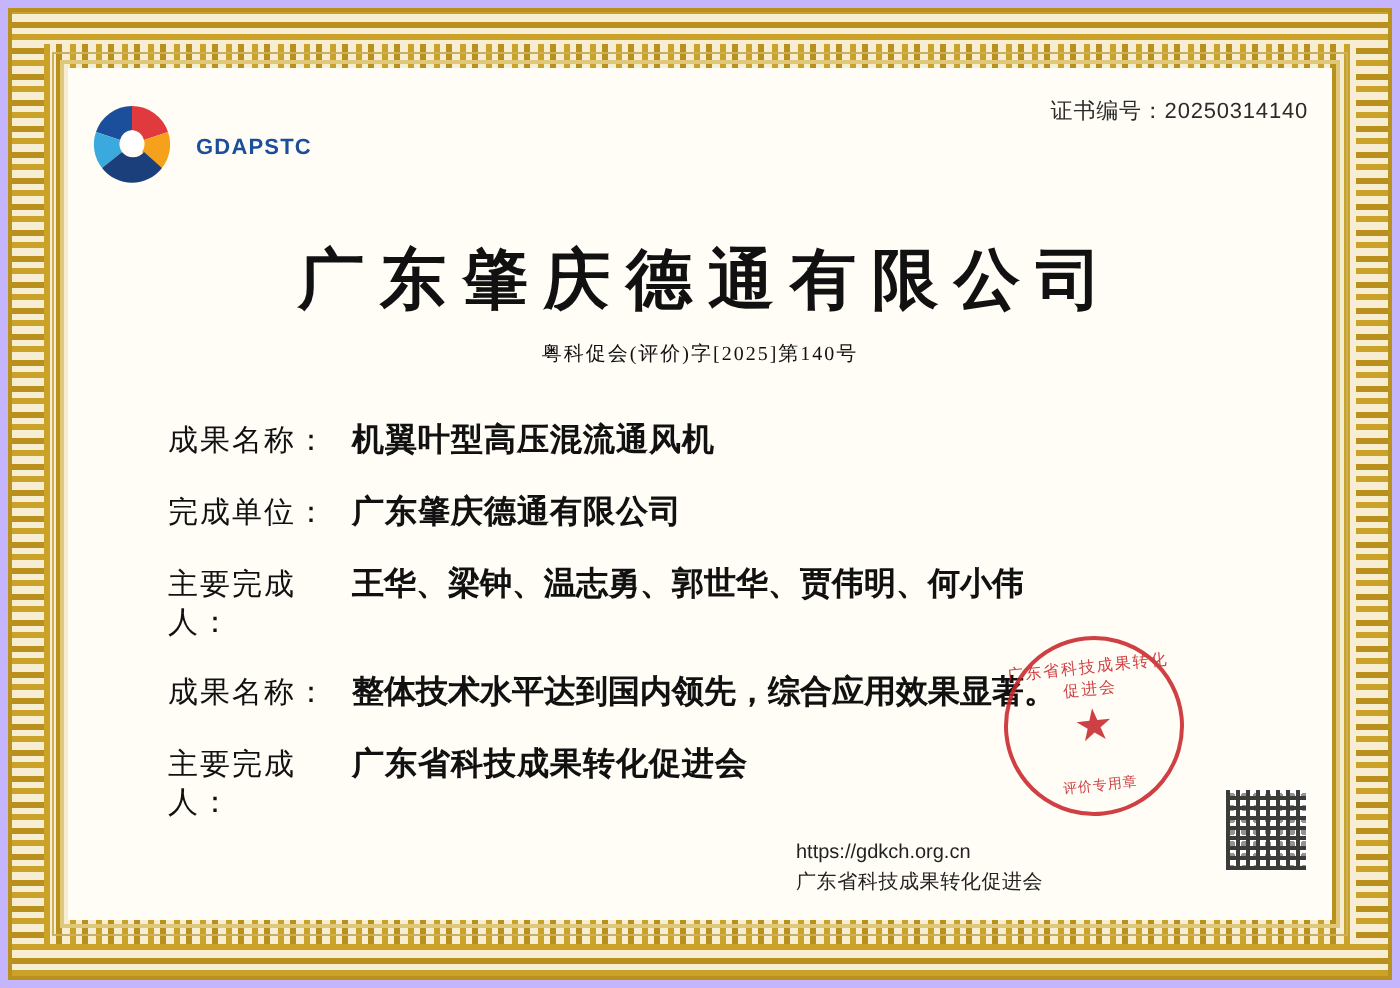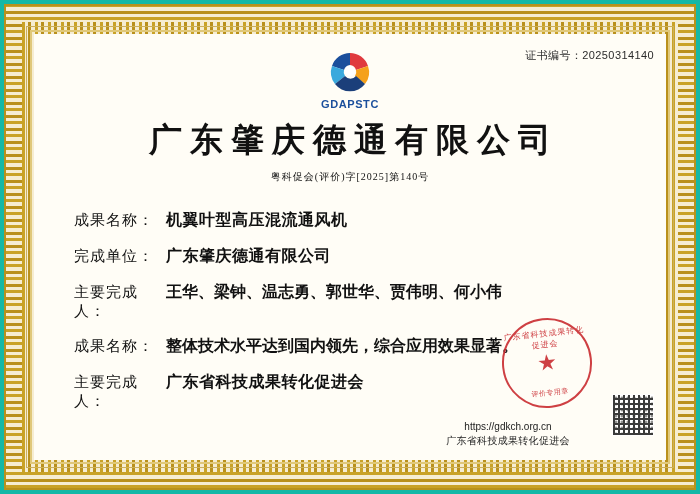--- a/index.html
+++ b/index.html
@@ -13,21 +13,21 @@
     font-family: "Liberation Serif", "DejaVu Serif", serif;
     background: #ffffff;
   }
 
   
   .certificate {
     position: relative;
     width: 700px;
     height: 494px;
     box-sizing: border-box;
-    background: #14b8a6;
+    background: #c4b5fd;
   }
 
   
   .border-outer {
     position: absolute;
     left: 6px; top: 6px; right: 6px; bottom: 6px;
     box-sizing: border-box;
     border: 16px solid transparent;
     background:
       repeating-linear-gradient(90deg,
@@ -79,21 +79,21 @@
     font-family: "Liberation Sans", sans-serif;
     white-space: nowrap;
   }
 
   
   .logo-wrap {
     position: absolute;
     left: 0; right: 0;
     top: 16px;
     display: flex;
-    flex-direction: column;
+    flex-direction: row;
     align-items: center;
   }
   .logo-mark {
     width: 64px;
     height: 46px;
     position: relative;
   }
   .logo-text {
     margin-top: 2px;
     font-size: 11px;
@@ -139,20 +139,21 @@
     font-size: 15px;
     color: #111111;
   }
   .field-label {
     width: 92px;
     flex: 0 0 92px;
     letter-spacing: 1px;
     font-size: 15px;
     color: #111111;
     text-align: left;
+    margin-left: 10px;
   }
   .field-value {
     flex: 1;
     font-weight: bold;
     font-size: 16px;
     letter-spacing: 0.5px;
     color: #111111;
   }
   .field-value.narrow {
     letter-spacing: 0px;
@@ -188,21 +189,21 @@
     letter-spacing: 1px;
   }
   .seal-arc-top { top: 8px; }
   .seal-arc-bottom { bottom: 8px; font-size: 7px; letter-spacing: 0.5px; }
 
   
   .bottom-info {
     position: absolute;
     right: 48px;
     bottom: 12px;
-    text-align: center;
+    text-align: left;
     width: 220px;
   }
   .bottom-url {
     font-size: 10px;
     color: #222222;
     font-family: "Liberation Sans", sans-serif;
     margin-bottom: 2px;
   }
   .bottom-org {
     font-size: 10px;

